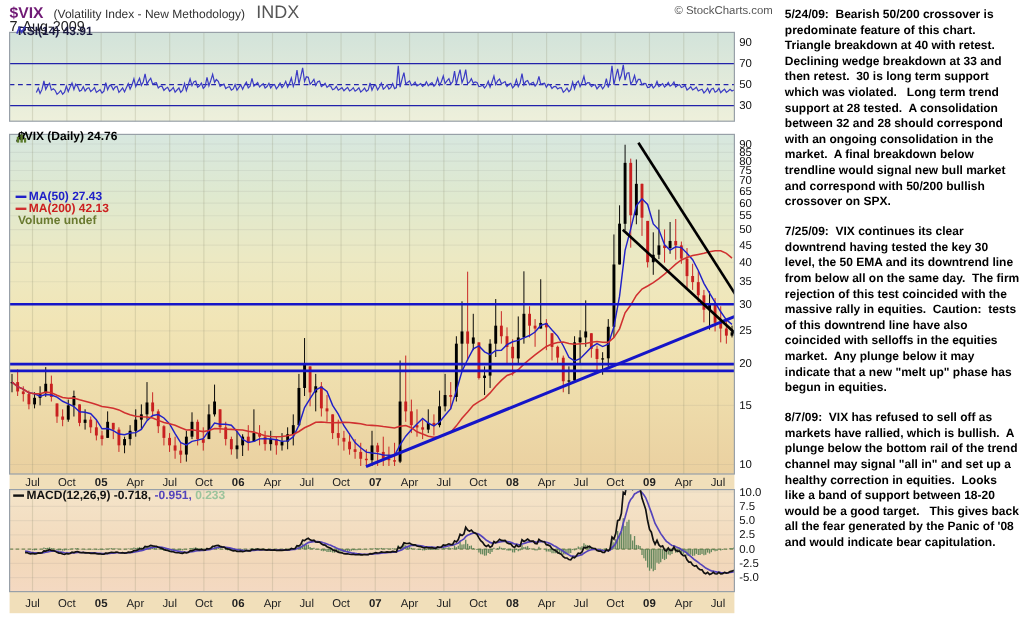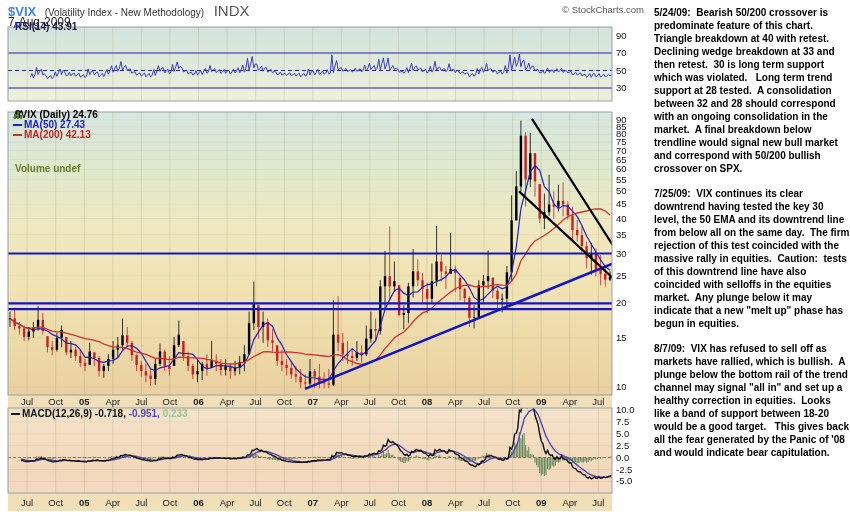--- a/index.html
+++ b/index.html
@@ -2,36 +2,36 @@
 <html><head>
 <meta charset="utf-8">
 <style>
   html,body{margin:0;padding:0;background:#ffffff;}
   *{box-sizing:border-box;}
   .stage{position:relative;width:850px;height:516px;background:#fff;overflow:hidden;
          font-family:"Liberation Sans",sans-serif;}
   .chart-wrap{position:absolute;left:0;top:0;width:650px;height:516px;}
   .chart-wrap svg{position:absolute;left:0;top:0;}
   .hdr-row1{position:absolute;left:8px;top:2px;white-space:nowrap;}
-  .sym{font-size:13px;font-weight:bold;color:#3b82f6;}
+  .sym{font-size:13px;font-weight:bold;color:#701a75;}
   .desc{font-size:10px;color:#333;margin-left:4px;}
   .exch{font-size:15px;color:#555;margin-left:5px;}
   .copyright{position:absolute;top:4px;right:6px;font-size:9.5px;color:#555;}
   .hdr-date{position:absolute;left:8px;top:15px;font-size:12px;color:#222;}
   .quote{position:absolute;top:14px;right:6px;font-size:10px;white-space:nowrap;color:#555;}
   .quote b{color:#000;margin-left:7px;margin-right:3px;}
   .dn-tri{color:#cc0000;font-size:9px;margin-left:3px;}
   .leg{position:absolute;font-size:10px;font-weight:bold;white-space:nowrap;}
   .leg-rsi{left:13px;top:21px;color:#1a1a40;}
   .leg-main{left:13px;top:110px;}
   .leg-main div{height:10px;line-height:10px;margin-bottom:0;}
   .leg-price{color:#000;}
-  .leg-ma50{color:#2020c8;}
+  .leg-ma50{color:#2020c8;margin-top:40px;}
   .leg-ma200{color:#cc2020;}
-  .leg-vol{color:#6a7a30;margin-top:24px;}
+  .leg-vol{color:#6a7a30;}
   .leg-macd{left:11px;top:408px;text-align:right;}
   .mc-l{color:#111;}
   .mc-s{color:#5544bb;}
   .mc-h{color:#9cc49c;}
   .dash{display:inline-block;width:9px;height:2px;vertical-align:middle;margin-right:2px;}
   .icon{display:inline-block;vertical-align:-1px;margin-right:2px;}
   .commentary{position:absolute;left:654px;top:6px;width:196px;font-size:10px;
               font-weight:bold;color:#000;line-height:13px;}
   .commentary p{white-space:pre-wrap;margin:0 0 12px 0;}
 </style>

